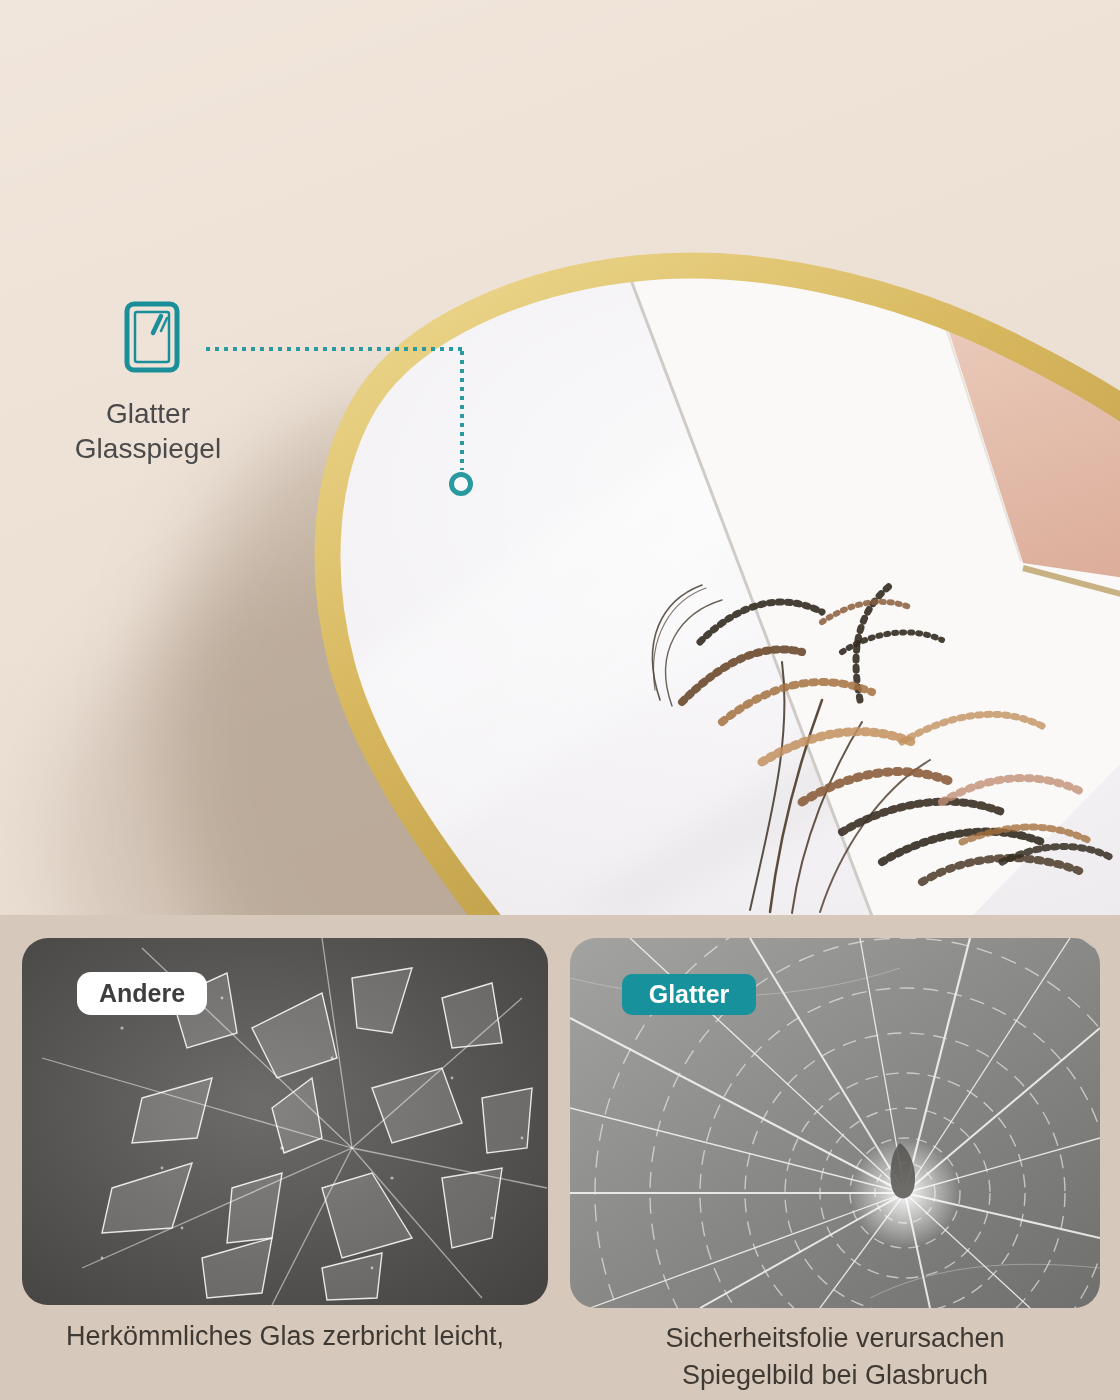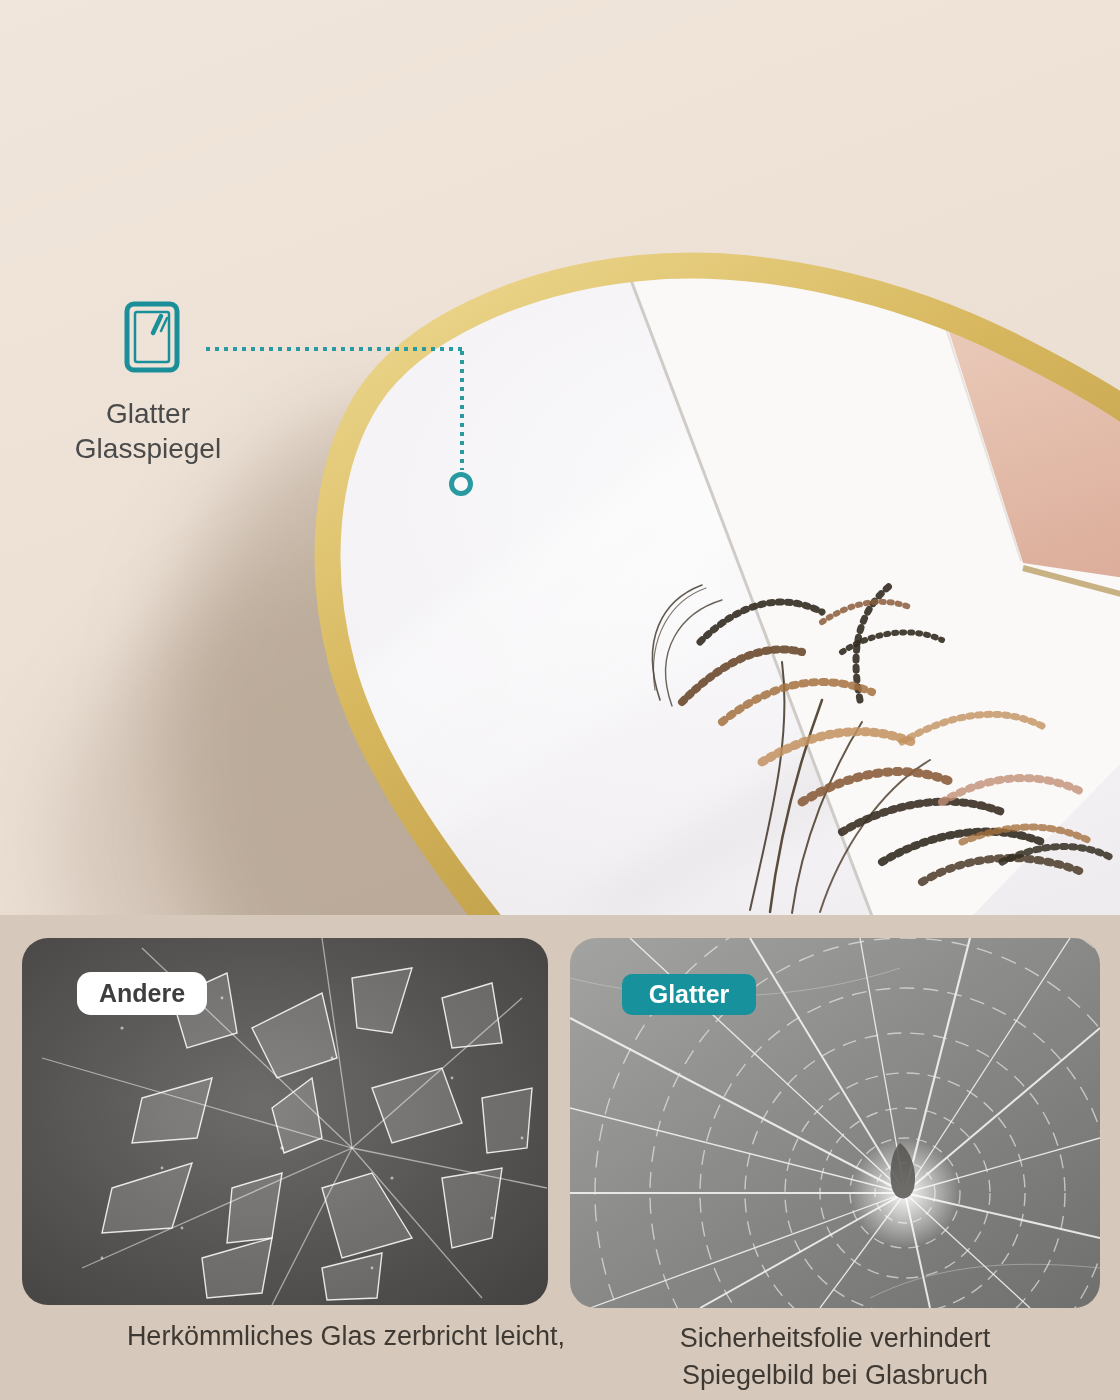--- a/index.html
+++ b/index.html
@@ -31,21 +31,21 @@
   .lower{position:absolute;left:0;top:915px;width:1120px;height:485px;background:#D6C8BA;}
   .photo-card{position:absolute;border-radius:26px;overflow:hidden;}
   .photo-left{left:22px;top:23px;width:526px;height:367px;}
   .photo-right{left:570px;top:23px;width:530px;height:370px;}
   .badge{position:absolute;font-weight:700;display:flex;align-items:center;justify-content:center;}
   .badge-white{left:55px;top:34px;width:130px;height:43px;background:#FFFFFF;color:#3E3E3E;
                border-radius:14px;font-size:25px;}
   .badge-teal{left:52px;top:36px;width:134px;height:41px;background:#17929D;color:#FFFFFF;
               border-radius:10px;font-size:25px;}
   .caption{position:absolute;text-align:center;font-size:27px;line-height:37px;color:#3F3933;}
-  .caption-left{left:5px;top:403px;width:560px;text-align:right;}
+  .caption-left{left:5px;top:403px;width:560px;}
   .caption-right{left:560px;top:405px;width:550px;}
 </style>
 </head>
 <body>
 
 <div class="canvas">
 
   <div class="upper">
 
     <svg class="mirror-svg" width="1120" height="915" viewBox="0 0 1120 915">
@@ -252,17 +252,17 @@
           <path d="M530,330 C 430,320 360,330 300,360" fill="none"></path>
         </g>
       </svg>
       <div class="badge badge-teal">Glatter</div>
     </div>
 
     <div class="caption caption-left">
       <div>Herkömmliches Glas zerbricht leicht,</div>
     </div>
     <div class="caption caption-right">
-      <div>Sicherheitsfolie verhindert</div>
+      <div>Sicherheitsfolie verursachen</div>
       <div>Spiegelbild bei Glasbruch</div>
     </div>
   </div>
 </div>
 
 </body></html>

